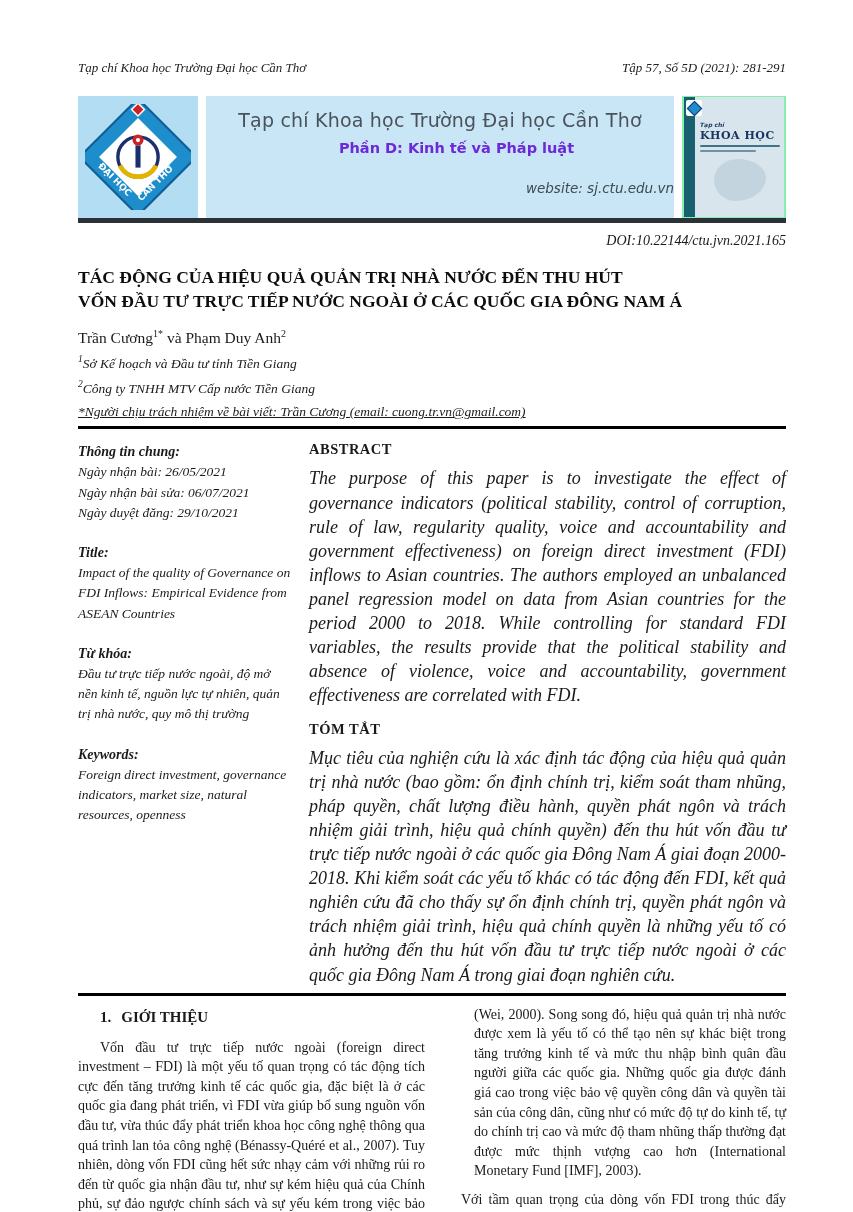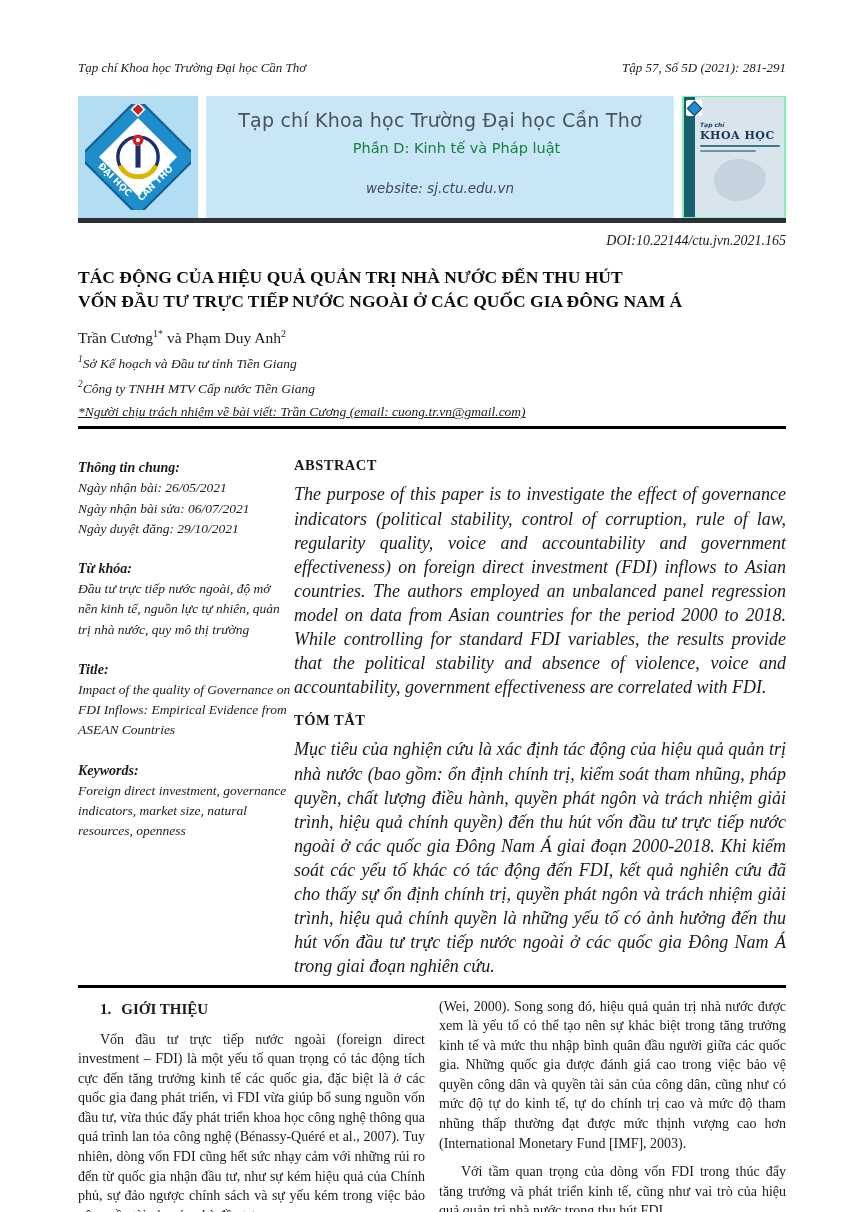--- a/index.html
+++ b/index.html
@@ -16,22 +16,22 @@
   .running-head { display: flex; justify-content: space-between; font-style: italic; font-size: 13px; color: #222; }
 
   
   .banner-wrap { margin-top: 20px; }
   .banner { display: flex; height: 122px; }
   .logo-box { width: 120px; background: #b2ddf2; display: flex; align-items: center; justify-content: center; }
   .banner-gap { width: 8px; background: #ffffff; }
   .banner-center { flex: 1; background: #c9e6f6; text-align: center; padding-top: 13px;
                    font-family: "DejaVu Sans", sans-serif; }
   .bc-title { font-size: 19px; color: #49525a; letter-spacing: 0.2px; }
-  .bc-section { font-size: 14.5px; font-weight: normal; color: #15803d; margin-top: 9px; padding-left: 33px; }
-  .bc-web { font-size: 13.5px; font-style: italic; color: #3e4a54; margin-top: 24px; }
+  .bc-section { font-size: 14.5px; font-weight: bold; color: #6d28d9; margin-top: 9px; padding-left: 33px; }
+  .bc-web { font-size: 13.5px; font-style: italic; color: #3e4a54; margin-top: 24px; text-align: right; }
   .cover { width: 104px; background: #86efac; box-sizing: border-box; padding: 1px 2px; }
   .cover-inner { position: relative; height: 100%; background: #d9e5ed; overflow: hidden; }
   .cover-stripe { position: absolute; left: 0; top: 0; bottom: 0; width: 11px; background: #185f70; }
   .cover-logo { position: absolute; left: 2px; top: 3px; width: 16px; height: 16px; background: #ffffff; border-radius: 2px;
                 display: flex; align-items: center; justify-content: center; }
   .cover-logo-diamond { width: 9px; height: 9px; background: #1e8dcc; transform: rotate(45deg); border: 1px solid #123a7a; }
   .cover-text { position: absolute; left: 16px; top: 24px; right: 4px; color: #16345f; }
   .cover-tapchi { font-family: "DejaVu Sans", sans-serif; font-style: italic; font-size: 6px; font-weight: bold; }
   .cover-khoahoc { font-family: "DejaVu Serif", serif; font-size: 11px; font-weight: bold; letter-spacing: 0.5px; margin-top: 1px; }
   .cover-bar { height: 2px; background: #3f7486; margin-top: 3px; border-radius: 1px; }
@@ -44,36 +44,36 @@
   .doi-line { text-align: right; font-style: italic; font-size: 14px; margin-top: 10px; }
   .article-title { font-weight: bold; font-size: 17.5px; line-height: 1.38; margin-top: 16px; color: #0d0d0d; }
   .authors-line { font-size: 15.5px; margin-top: 15px; }
   .authors-line sup { font-size: 10px; }
   .affiliation { font-style: italic; font-size: 13.5px; margin-top: 7px; }
   .affiliation sup { font-size: 9.5px; font-style: italic; }
   .correspondence { font-style: italic; font-size: 13.5px; margin-top: 8px; text-decoration: underline; }
   .rule { height: 3px; background: #000; margin-top: 6px; }
 
   
-  .info-section { display: flex; gap: 3px; margin-top: 28px; }
+  .info-section { display: flex; gap: 18px; margin-top: 12px; }
   .info-left { width: 213px; flex: none; font-size: 13.5px; font-style: italic; line-height: 1.5; }
   .info-block { margin-bottom: 19px; }
   .info-label { font-weight: bold; font-size: 14px; }
   .info-right { flex: 1; }
   .abs-heading { font-weight: bold; font-size: 14.5px; letter-spacing: 0.5px; }
   .abs-text { font-style: italic; font-size: 18px; line-height: 1.34; text-align: justify; margin-top: 8px; }
   .tomtat-heading { margin-top: 13px; }
 
   
   .body-section { display: flex; gap: 14px; margin-top: 9px; }
   .body-col { flex: 1; font-size: 14px; line-height: 1.4; text-align: justify; }
   .sec-heading { font-weight: bold; font-size: 15px; margin: 2px 0 10px 22px; }
   .sec-heading .sec-num { margin-right: 10px; }
   .body-col p { margin: 0 0 9px 0; text-indent: 22px; }
-  .body-col p.no-indent { text-indent: 0; }
+  .body-col p.no-indent { text-indent: 0; margin-left: 35px; }
 
   .page-footer { text-align: center; font-size: 14px; margin-top: 22px; color: #222; }
 </style>
 </head>
 <body>
 
 <div class="page">
 
   <div class="running-head">
     <span>Tạp chí Khoa học Trường Đại học Cần Thơ</span>
@@ -140,26 +140,26 @@
 
   <div class="info-section">
     <div class="info-left">
       <div class="info-block">
         <div class="info-label">Thông tin chung:</div>
         <div>Ngày nhận bài: 26/05/2021</div>
         <div>Ngày nhận bài sửa: 06/07/2021</div>
         <div>Ngày duyệt đăng: 29/10/2021</div>
       </div>
       <div class="info-block">
+        <div class="info-label">Title:</div>
+        <div>Impact of the quality of Governance on FDI Inflows: Empirical Evidence from ASEAN Countries</div>
+      </div>
+      <div class="info-block">
         <div class="info-label">Từ khóa:</div>
         <div>Đầu tư trực tiếp nước ngoài, độ mở nền kinh tế, nguồn lực tự nhiên, quản trị nhà nước, quy mô thị trường</div>
-      </div>
-      <div class="info-block">
-        <div class="info-label">Title:</div>
-        <div>Impact of the quality of Governance on FDI Inflows: Empirical Evidence from ASEAN Countries</div>
       </div>
       <div class="info-block">
         <div class="info-label">Keywords:</div>
         <div>Foreign direct investment, governance indicators, market size, natural resources, openness</div>
       </div>
     </div>
     <div class="info-right">
       <div class="abs-heading">ABSTRACT</div>
       <div class="abs-text">The purpose of this paper is to investigate the effect of governance indicators (political stability, control of corruption, rule of law, regularity quality, voice and accountability and government effectiveness) on foreign direct investment (FDI) inflows to Asian countries. The authors employed an unbalanced panel regression model on data from Asian countries for the period 2000 to 2018. While controlling for standard FDI variables, the results provide that the political stability and absence of violence, voice and accountability, government effectiveness are correlated with FDI.</div>
       <div class="abs-heading tomtat-heading">TÓM TẮT</div>

